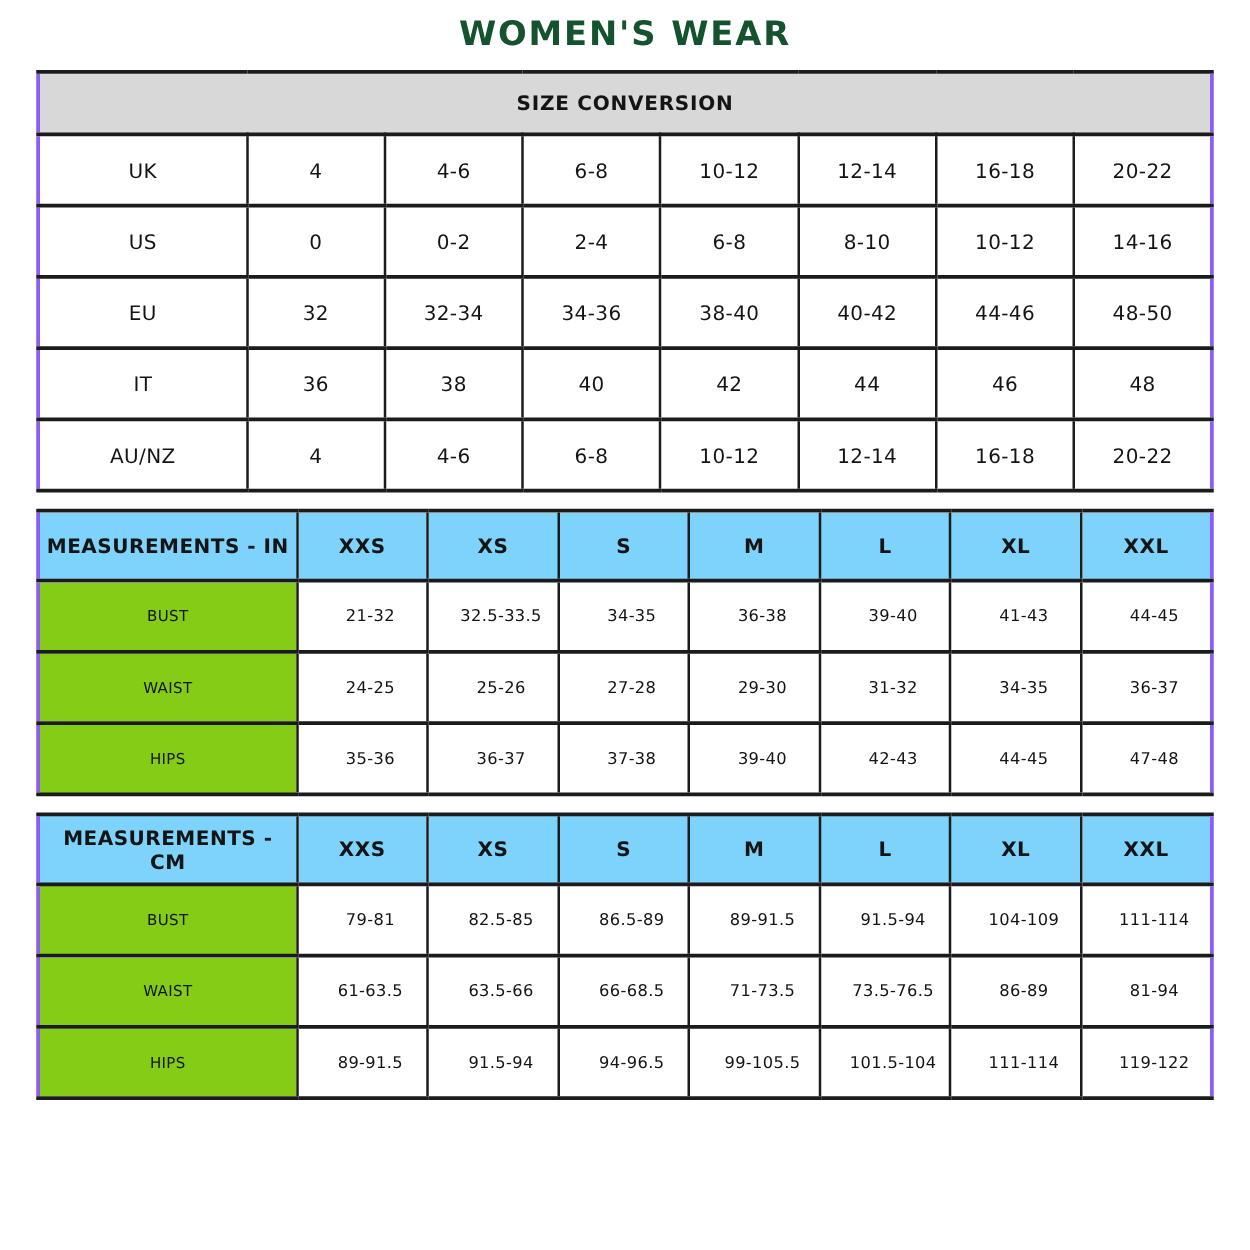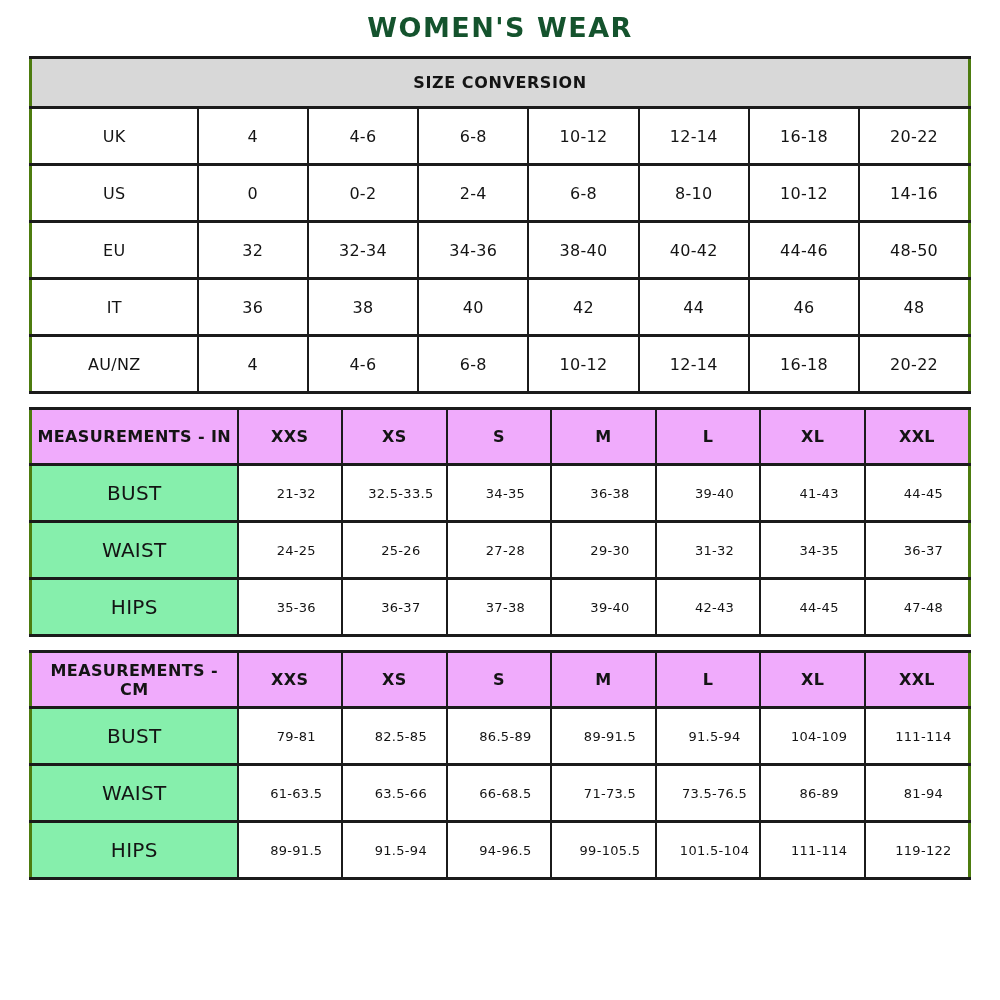--- a/index.html
+++ b/index.html
@@ -22,21 +22,21 @@
     font-weight: 700;
     letter-spacing: 1.5px;
     margin: 0 0 13px 0;
     color: #14532d;
   }
   table.tbl {
     width: 942px;
     margin: 0 auto 13px auto;
     border-collapse: collapse;
     table-layout: fixed;
-    border: 3px solid #4d7c0f;
+    border: 3px solid #8b5cf6;
   }
   table.tbl th, table.tbl td {
     border: 2px solid #1b1b1b;
     border-top-width: 3px;
     border-bottom-width: 3px;
     text-align: center;
     vertical-align: middle;
     font-weight: 400;
     padding: 0 4px;
     overflow: hidden;
@@ -51,29 +51,29 @@
     font-size: 16px;
     font-weight: 700;
     letter-spacing: 0.6px;
   }
   table.conv th, table.conv td { font-size: 16px; }
   
   table.meas col.c-label { width: 207px; }
   table.meas tr { height: 57px; }
   table.meas thead tr { height: 56px; }
   table.meas thead th {
-    background: #f0abfc;
+    background: #7dd3fc;
     font-size: 16px;
     font-weight: 700;
     letter-spacing: 0.4px;
   }
   table.meas tbody th {
-    font-size: 20px;
+    font-size: 12px;
     font-weight: 400;
-    background: #86efac;
+    background: #84cc16;
   }
   table.meas tbody td { font-size: 13px; padding-left: 17px; }
 </style>
 </head>
 <body>
 
 <div class="page">
 
   <h1 class="page-title">WOMEN'S WEAR</h1>
 

